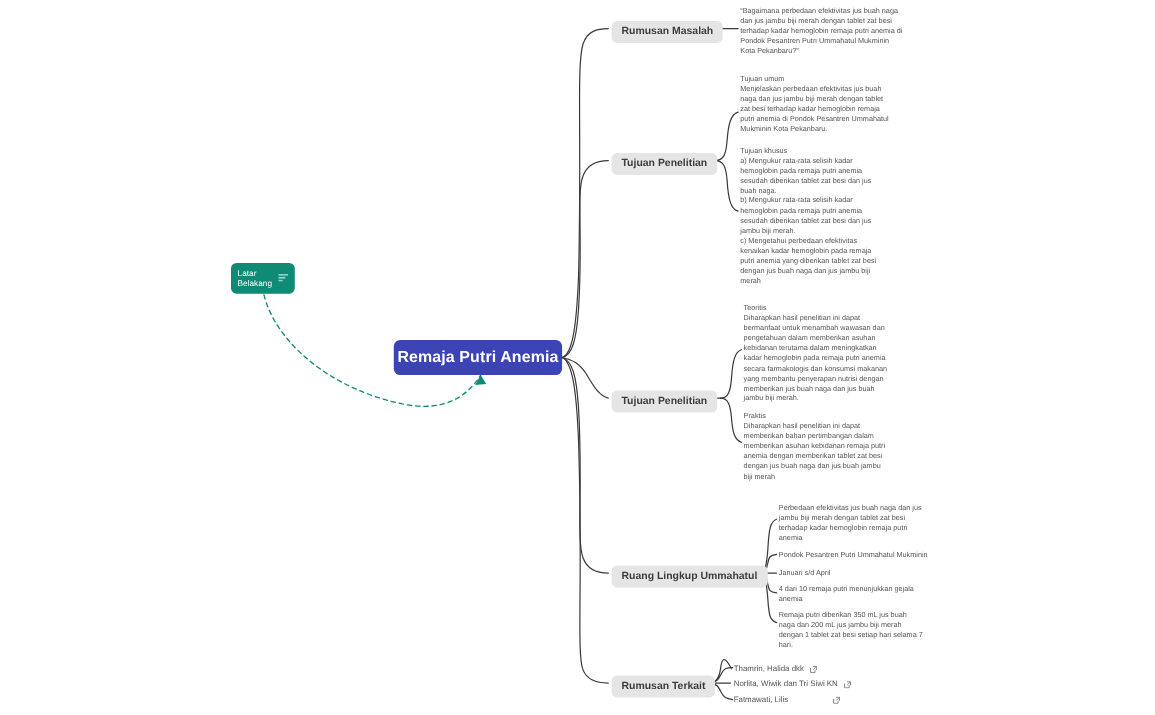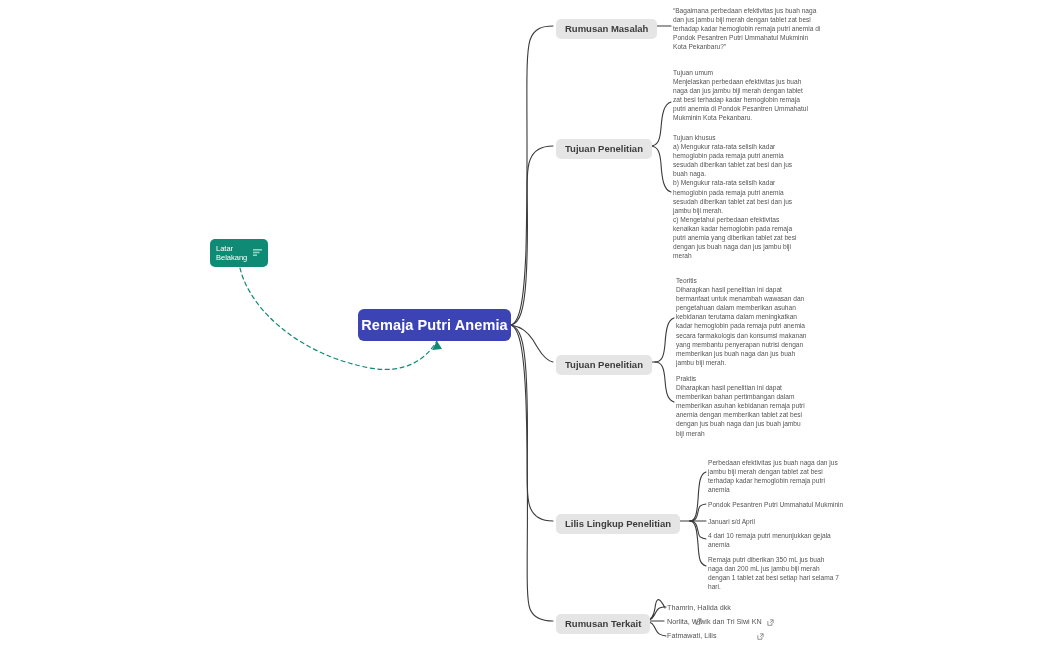--- a/index.html
+++ b/index.html
@@ -198,21 +198,21 @@
 
   <div class="branch-label" style="left:556px; top:139px;">
     <span>Tujuan Penelitian</span>
   </div>
 
   <div class="branch-label" style="left:556px; top:355px;">
     <span>Tujuan Penelitian</span>
   </div>
 
   <div class="branch-label" style="left:556px; top:514px;">
-    <span>Lilis Lingkup Penelitian</span>
+    <span>Ruang Lingkup Ummahatul</span>
   </div>
 
   <div class="branch-label" style="left:556px; top:614px;">
     <span>Rumusan Terkait</span>
   </div>
 
   <div class="leaf" style="left:673px; top:6px; width:148px;">
     <span class="leaf-text">“Bagaimana perbedaan efektivitas jus buah naga dan jus jambu biji merah dengan tablet zat besi terhadap kadar hemoglobin remaja putri anemia di Pondok Pesantren Putri Ummahatul Mukminin Kota Pekanbaru?”</span>
   </div>
 
@@ -245,21 +245,21 @@
   <div class="leaf" style="left:708px; top:517px; width:120px;">
     <span class="leaf-text">Januari s/d April</span>
   </div>
   <div class="leaf" style="left:708px; top:531px; width:132px;">
     <span class="leaf-text">4 dari 10 remaja putri menunjukkan gejala anemia</span>
   </div>
   <div class="leaf" style="left:708px; top:555px; width:132px;">
     <span class="leaf-text">Remaja putri diberikan 350 mL jus buah naga dan 200 mL jus jambu biji merah dengan 1 tablet zat besi setiap hari selama 7 hari.</span>
   </div>
 
-  <div class="leaf-link" style="left:667px; top:603px;flex-direction:column;">
+  <div class="leaf-link" style="left:667px; top:603px;">
     <span>Thamrin, Halida dkk</span>
     <svg class="link-icon" viewBox="0 0 10 10">
       <path d="M1.2,3.2 L1.2,9 L7,9 L7,5.6" fill="none" stroke="#6B6B6B" stroke-width="1"></path>
       <path d="M4.2,1.2 L8.8,1.2 L8.8,5.8" fill="none" stroke="#6B6B6B" stroke-width="1"></path>
       <path d="M8.8,1.2 L4.6,5.4" fill="none" stroke="#6B6B6B" stroke-width="1"></path>
     </svg>
   </div>
 
   <div class="leaf-link" style="left:667px; top:617px;text-align:center;">
     <span>Norlita, Wiwik dan Tri Siwi KN</span>

